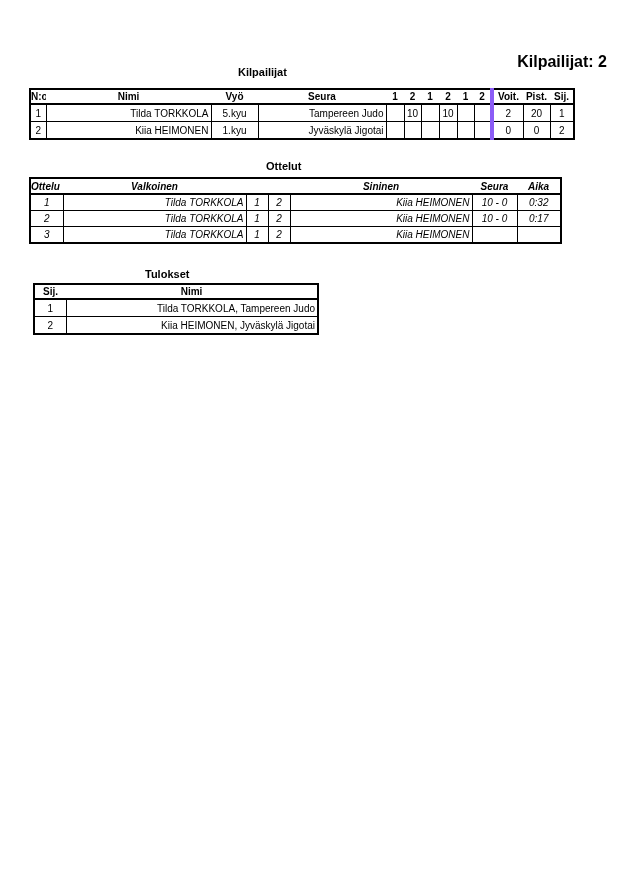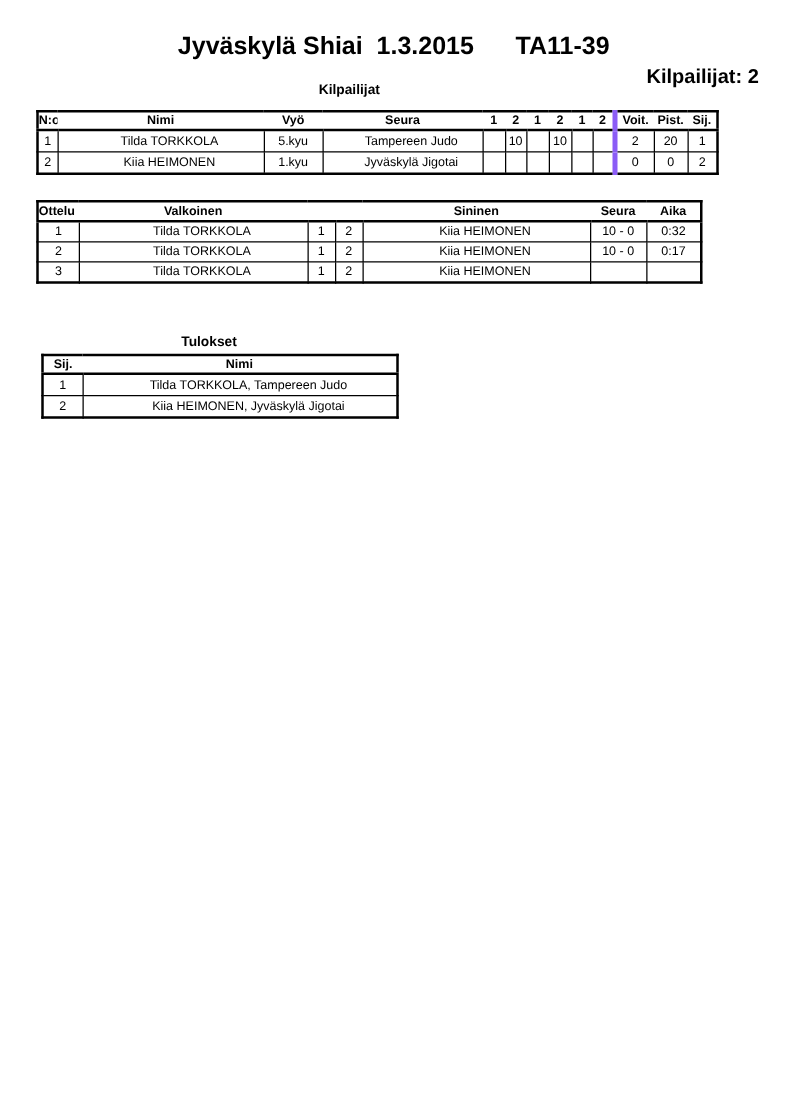--- a/index.html
+++ b/index.html
@@ -8,52 +8,51 @@
     font-family:"Liberation Sans", sans-serif; color:#000; overflow:hidden;
   }
   .title {
     position:absolute; top:26px; left:0; width:630px; text-align:center;
     font-size:20px; font-weight:bold; white-space:pre;
   }
   .count {
     position:absolute; top:53px; right:23px; font-size:16px; font-weight:bold;
   }
   .sec-heading { position:absolute; font-size:11px; font-weight:bold; white-space:nowrap; }
-  #h-kilpailijat { top:66px;  left:255px; }
+  #h-kilpailijat { top:66px;  left:238px; }
   #h-ottelut     { top:160px; left:266px; }
   #h-tulokset    { top:268px; left:145px; }
 
   table { position:absolute; border-collapse:collapse; table-layout:fixed; background:#fff; border:2px solid #000; }
   td {
     border:1px solid #000; font-size:10px; padding:0 2px;
     overflow:hidden; white-space:nowrap; text-align:center; vertical-align:middle;
   }
   thead td { border-left:0; border-right:0; border-bottom:2px solid #000; font-weight:bold;text-align:center; }
   thead td.thick, td.thick { border-left:4px solid #8b5cf6; }
-  td.l  { text-align:center; padding-left:16px; }
+  td.l  { text-align:right; padding-left:16px; }
   td.hl { text-align:left; padding-left:0;margin-top:32px; }
 
   #t-competitors { left:29px; top:88px; width:545px; }
   #t-competitors thead td { height:13px; }
   #t-competitors tbody td { height:16px; }
 
-  #t-matches { left:29px; top:160px; width:532px; }
+  #t-matches { left:29px; top:177px; width:532px;font-style:italic; }
   #t-matches thead td { height:14px; }
   #t-matches tbody td { height:15px; }
 
   #t-results { left:33px; top:283px; width:285px; }
   #t-results thead td { height:13px; }
   #t-results tbody td { height:16px; }
 </style>
 </head>
 <body>
 
 <div class="page">
 
-  <div class="title">Jyväskylä Shiai  1.3.2015      TA11-39</div>
   <div class="count">Kilpailijat: 2</div>
 
   <div class="sec-heading" id="h-kilpailijat">Kilpailijat</div>
 
   <table id="t-competitors">
     <colgroup>
       <col style="width:16px">
         <col style="width:165px">
         <col style="width:47px">
         <col style="width:128px">

